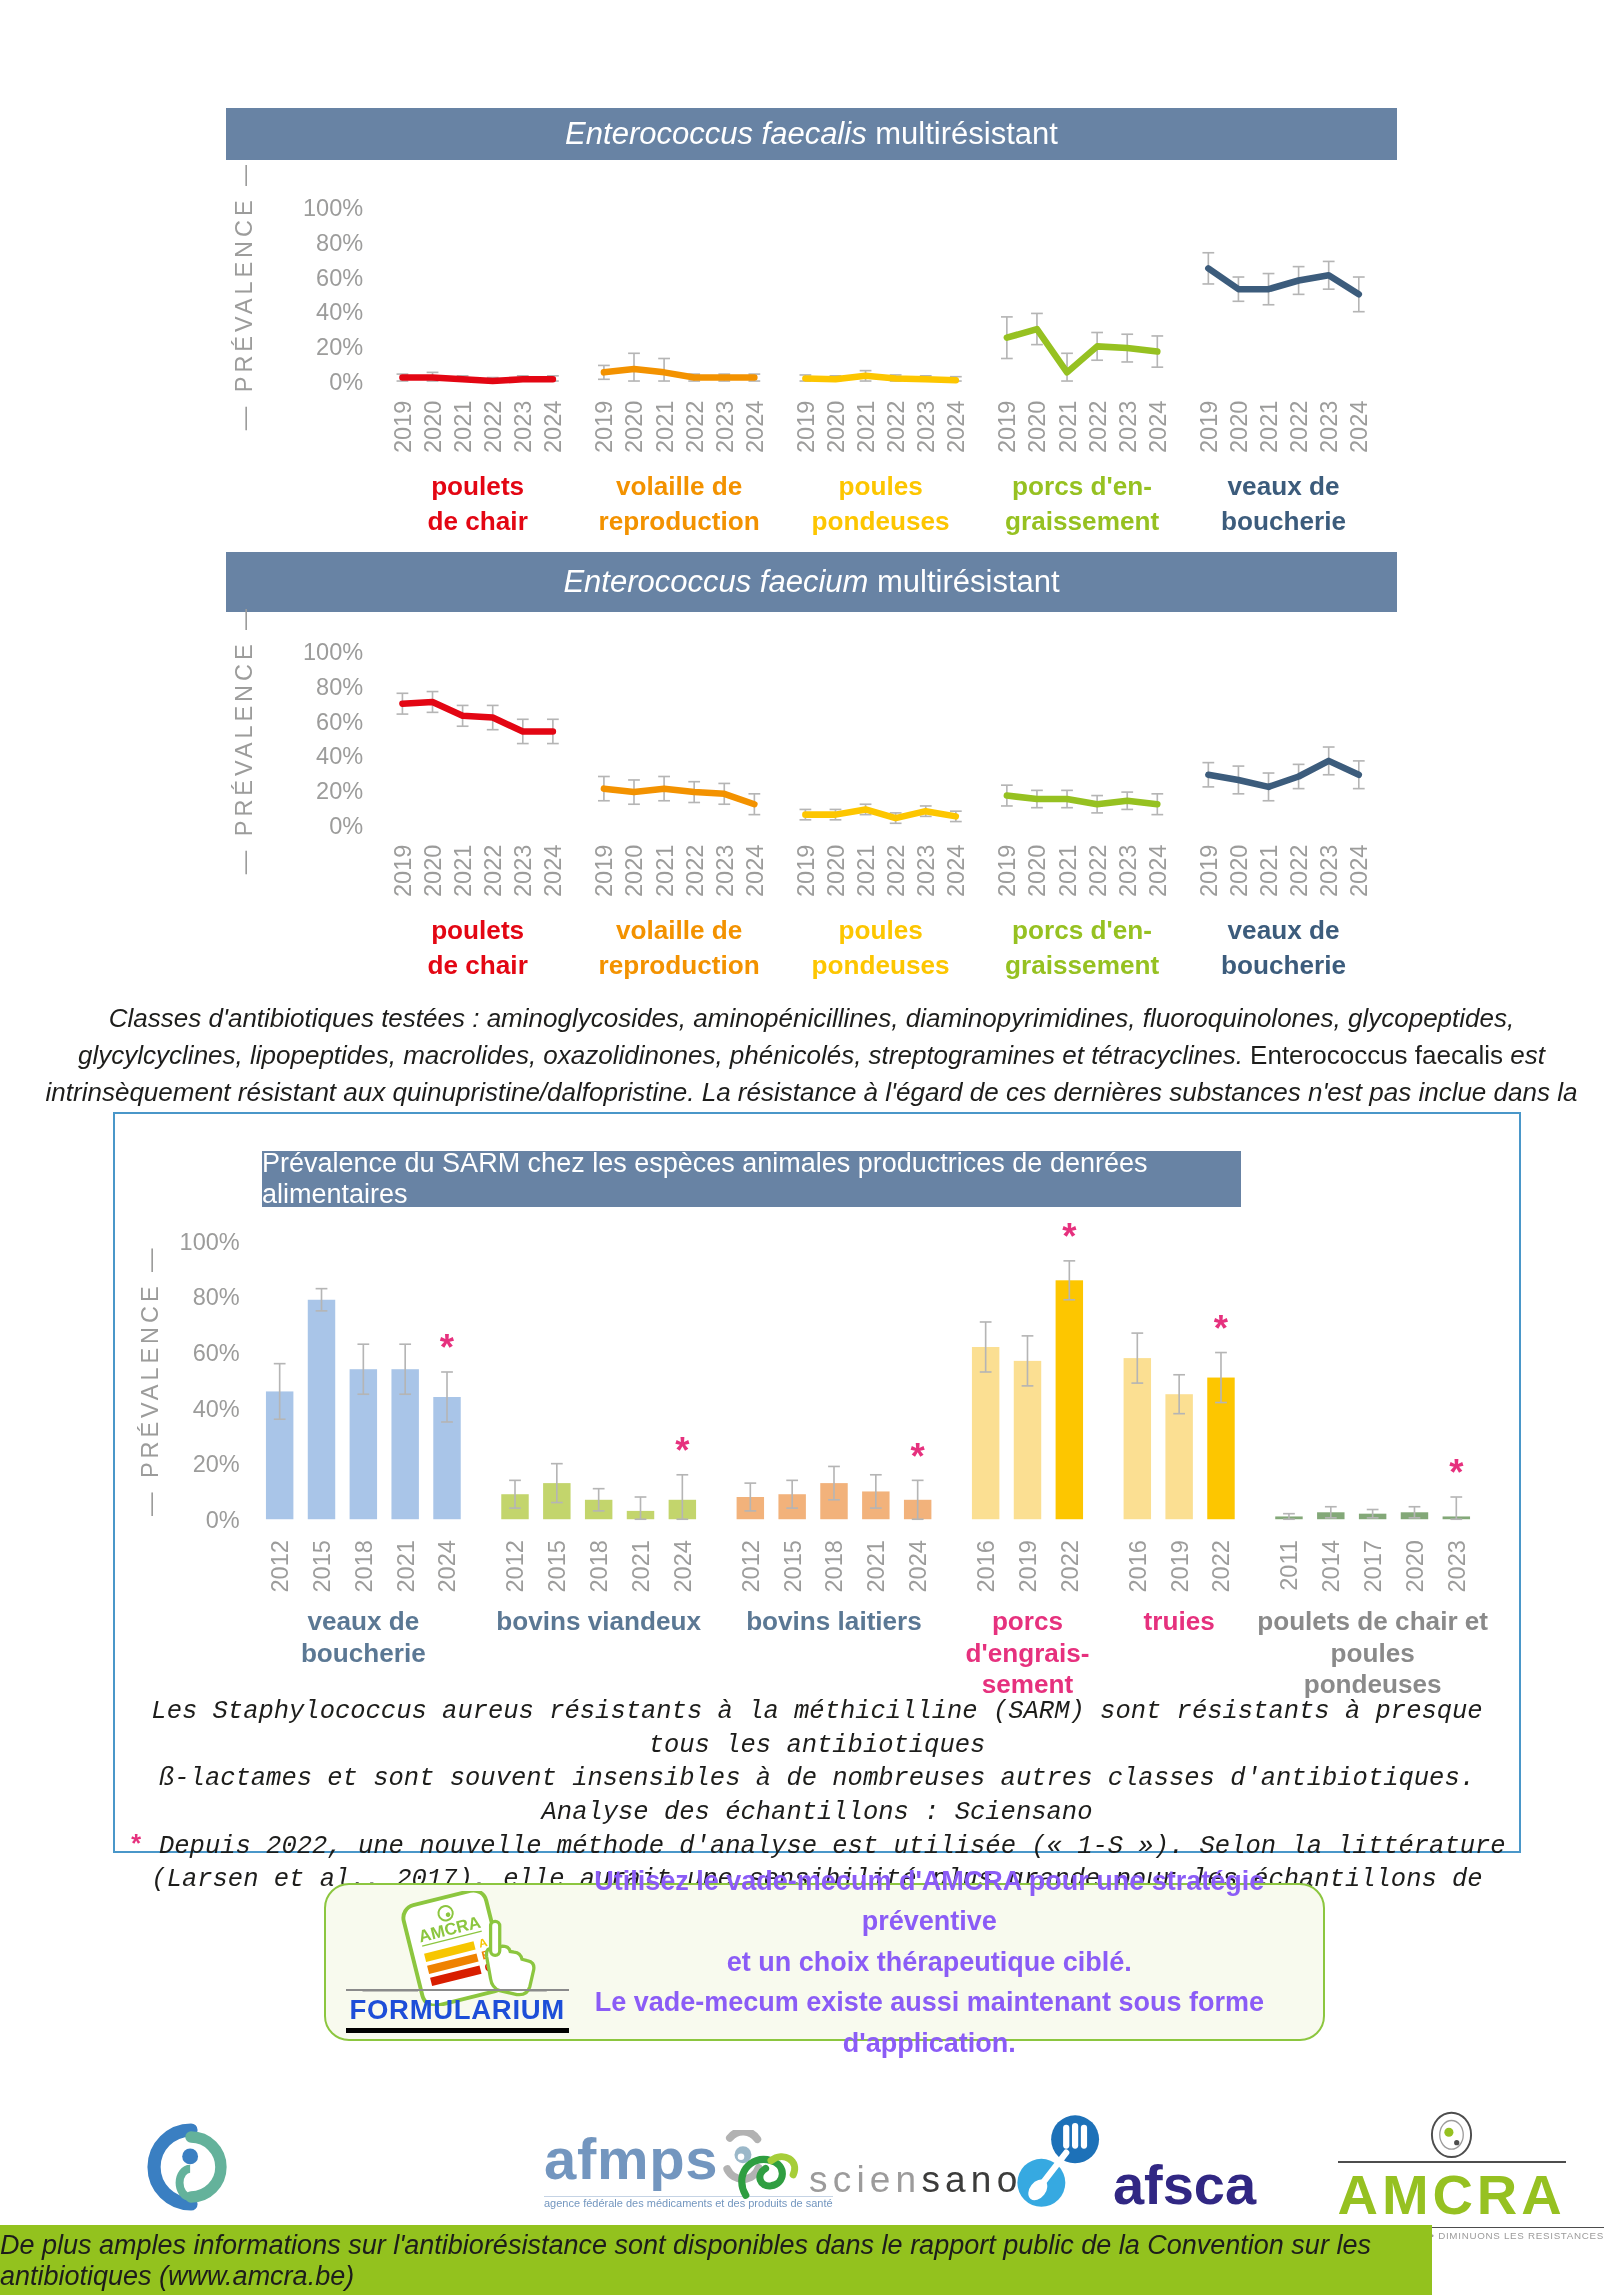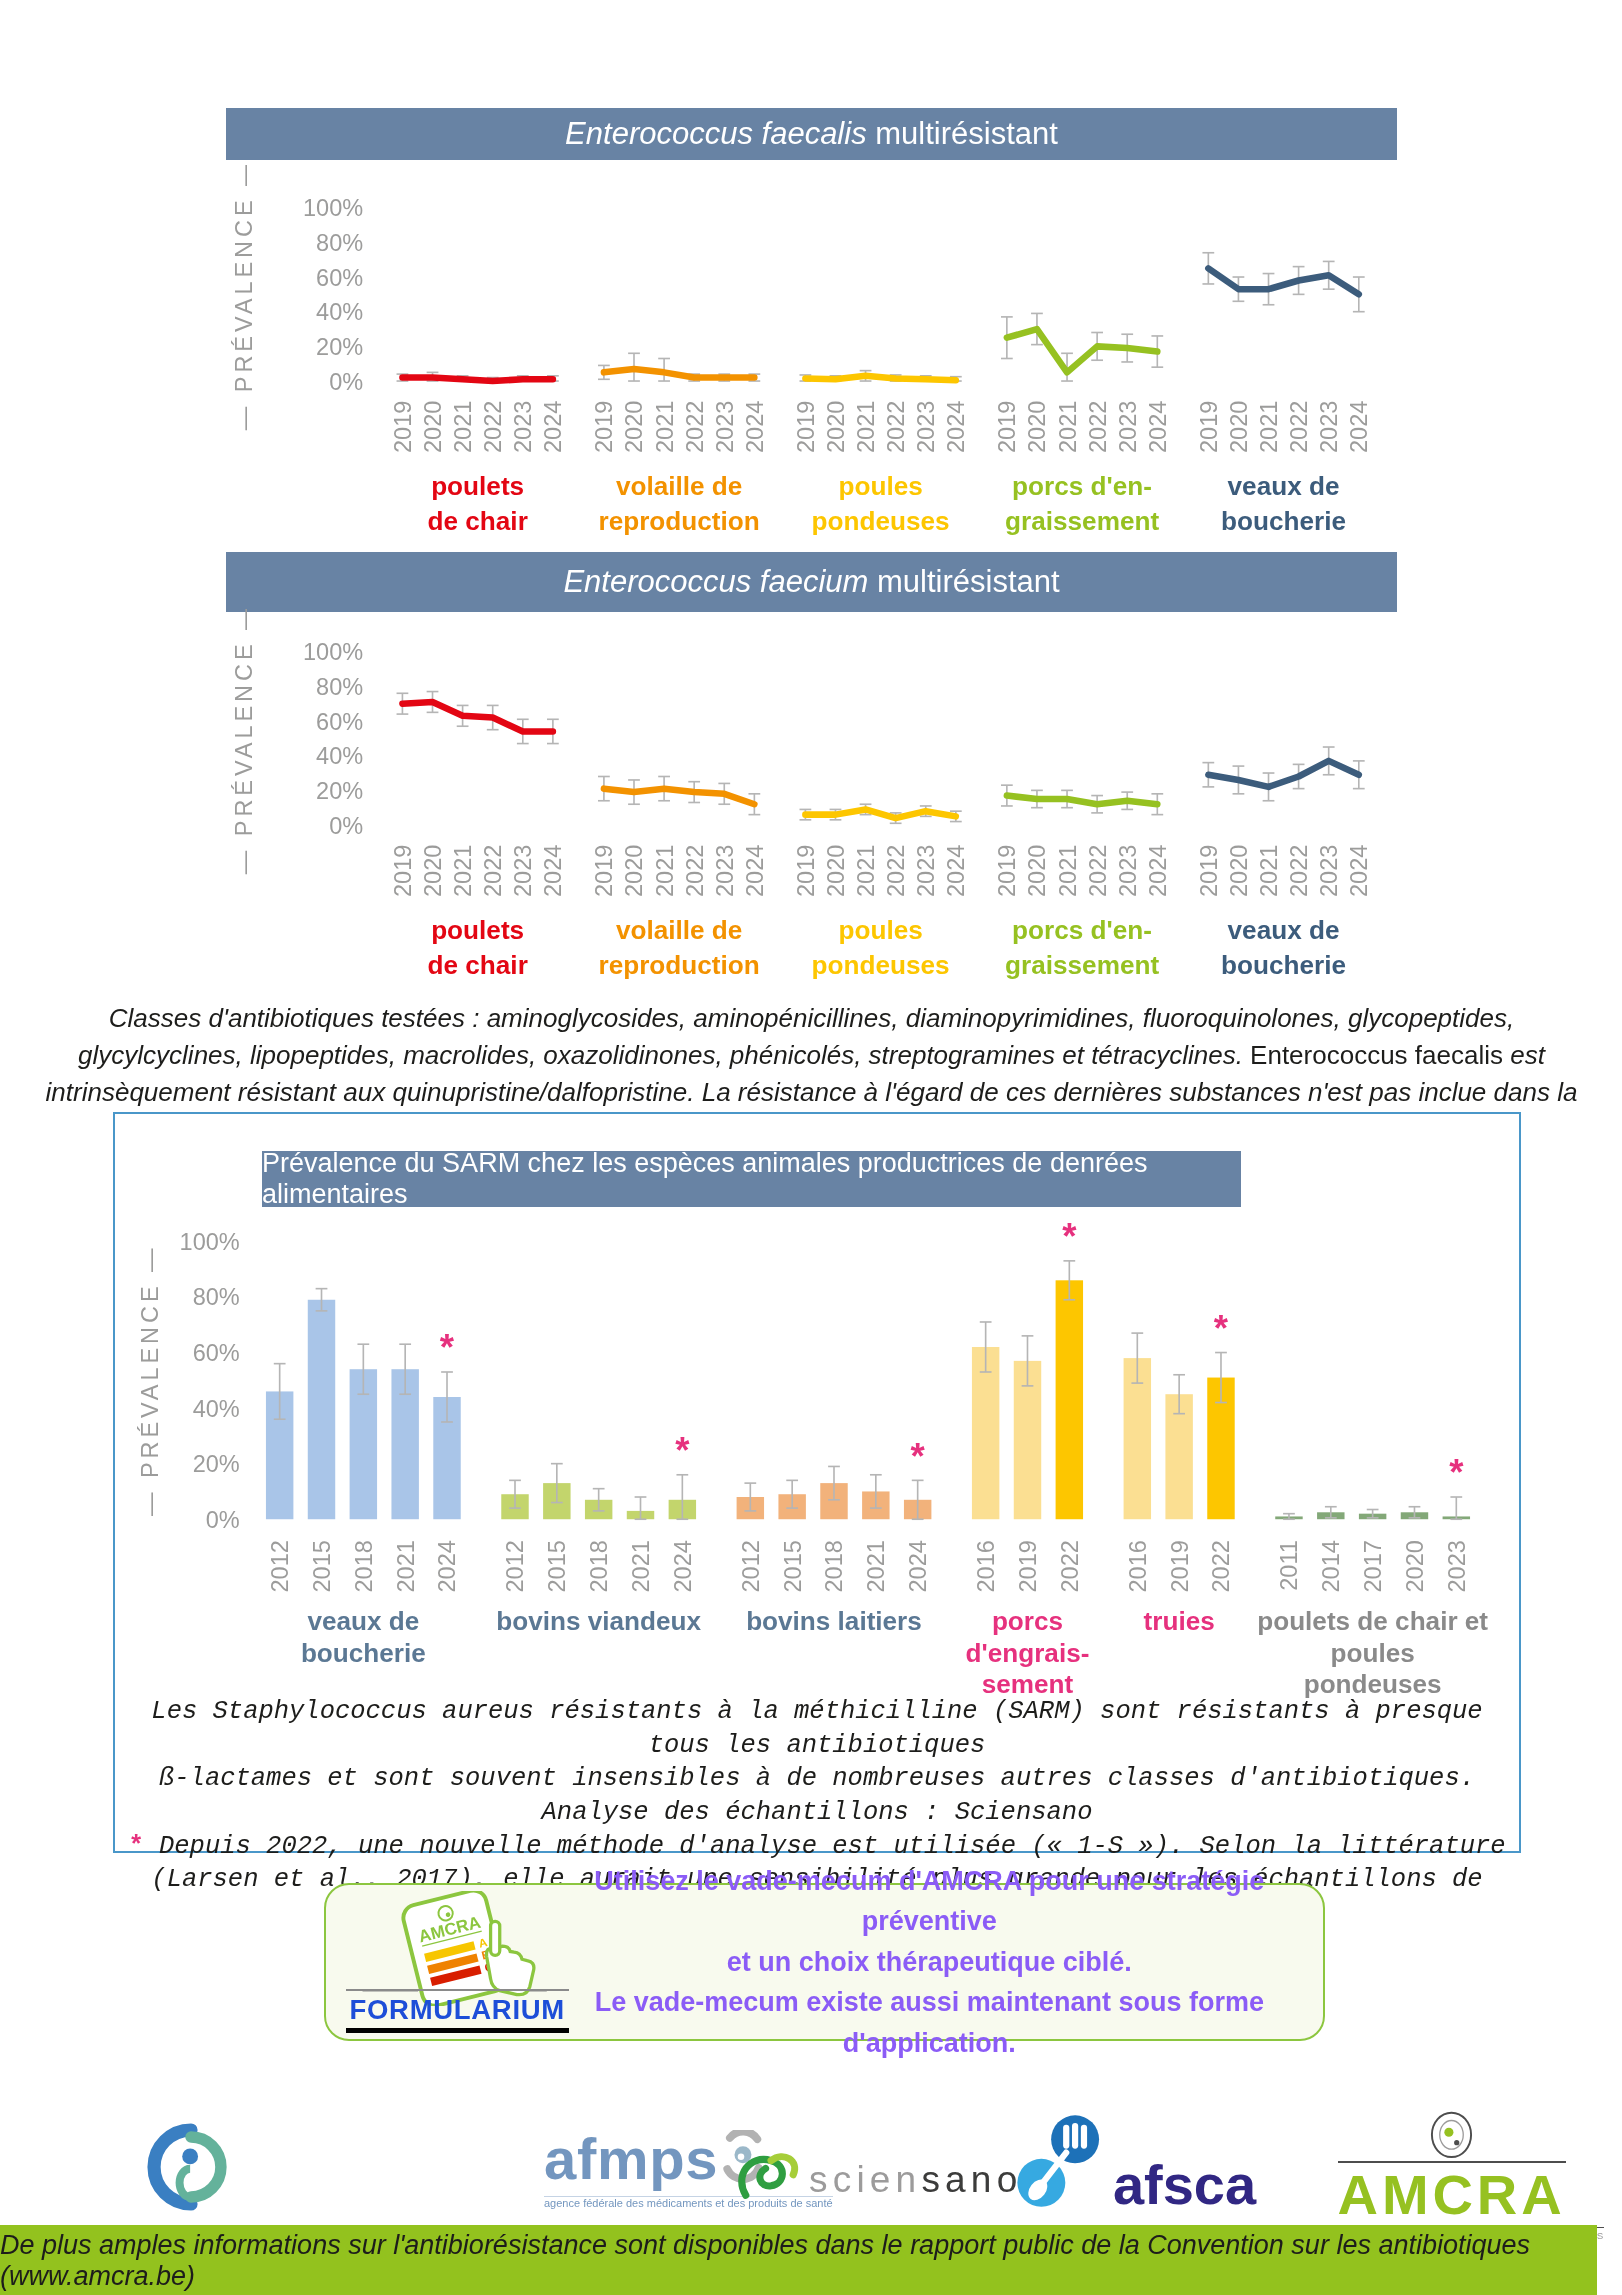--- a/index.html
+++ b/index.html
@@ -34,21 +34,21 @@
   .sante-text{font-size:19px;line-height:1.35;color:#2d6db5;margin-left:11.8px;}
   .afmps-word{font-size:58px;font-weight:bold;color:#7396bf;letter-spacing:0.7px;line-height:1;}
   .afmps-cap{font-size:11px;color:#7396bf;margin-top:3.9px;border-top:0.7px solid #c5d3e4;padding-top:0;}
   .sciensano-word{font-size:37px;letter-spacing:5.2px;color:#9c9b9b;}
   .sciensano-word .dark{color:#3c3c3b;}
   .afsca-word{font-size:56px;font-weight:bold;color:#312783;line-height:1;}
   .amcra-word{font-size:56px;font-weight:bold;color:#96c121;letter-spacing:3.9px;line-height:1;
               border-top:2px solid #4d4d4d;padding-top:3.9px;}
   .amcra-cap{font-size:9.8px;color:#9c9b9b;letter-spacing:0.7px;border-top:1.3px solid #4d4d4d;
              margin-top:3.9px;padding-top:2.6px;}
-  .gbar{position:absolute;left:0;top:2225px;width:1597px;height:71px;background:#93c21e;
+  .gbar{position:absolute;left:0;top:2225px;width:1432px;height:71px;background:#93c21e;
         display:flex;align-items:center;justify-content:center;font-style:italic;
         font-size:27px;color:#1d1d1b;}
 </style>
 </head>
 <body>
 
 <div class="hdr" style="left:226px;top:108px;width:1171px;height:52px;">
   <span class="it">Enterococcus faecalis</span>
     <span class="sp"> </span>
   <span>multirésistant</span>

